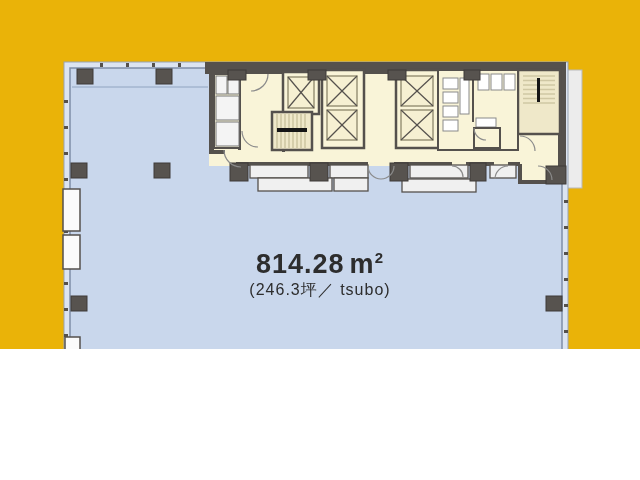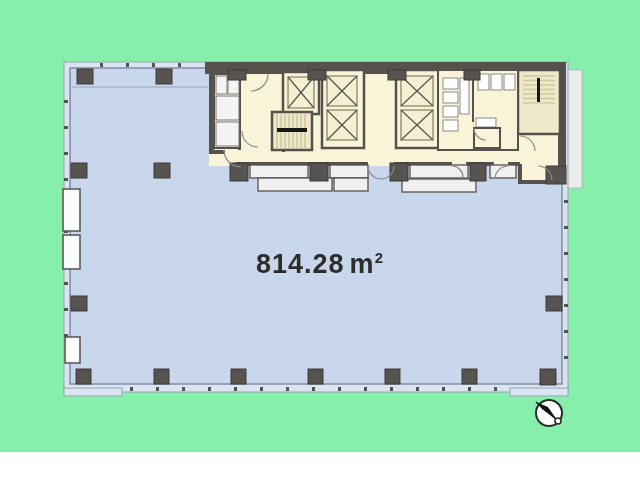--- a/index.html
+++ b/index.html
@@ -2,21 +2,21 @@
 <html style="--office-fill: #c9d7ec; --facade-band: #dce4f1; --outline: #97a3b4; --core-fill: #f9f4d8; --wall: #55514d; --column: #57534f; --unit-fill: #f0f0f0; --fixture-stroke: #8a8a8a; --stair-stripe: #cfc7a4; --elevator-stroke: #9a9478; --door-stroke: #8b8b8b; --text: #2d2d2d;"><head>
 <meta charset="utf-8">
 <style>
   :root{
     --office-fill:#c9d7ec; --facade-band:#dce4f1; --outline:#97a3b4;
     --core-fill:#f9f4d8; --wall:#55514d; --column:#57534f;
     --unit-fill:#f0f0f0; --fixture-stroke:#8a8a8a; --stair-stripe:#cfc7a4;
     --elevator-stroke:#9a9478; --door-stroke:#8b8b8b; --text:#2d2d2d;
   }
   html,body{margin:0;padding:0;background:#fff;}
-  .canvas{position:relative;width:640px;height:452px;background:#86efac;overflow:hidden;}
+  .canvas{position:relative;width:640px;height:349px;background:#eab308;overflow:hidden;}
   svg{position:absolute;left:0;top:0;}
   .band{fill:var(--facade-band);stroke:var(--outline);stroke-width:1;}
   .sideband{fill:#ececec;stroke:#b9b9b9;stroke-width:1;}
   .office{fill:var(--office-fill);stroke:#7f8ea8;stroke-width:1.5;}
   .tick{stroke:var(--wall);stroke-width:4;stroke-dasharray:3 23;fill:none;}
   .mullion{stroke:#90a4c0;stroke-width:1;}
   .panel{fill:#fbfbfb;stroke:var(--wall);stroke-width:1.5;}
   .core{fill:var(--core-fill);}
   .wallrect{fill:var(--wall);}
   .col{fill:var(--column);stroke:#3e3b38;stroke-width:1;}
@@ -192,14 +192,15 @@
     <g>
       <circle class="compass-ring" cx="549" cy="413" r="13"></circle>
       <polygon class="needle" points="536,402 548,407 557,420 542,409"></polygon>
       <line class="needle-line" x1="536" y1="402" x2="557" y2="420"></line>
       <circle class="knob" cx="558" cy="421" r="3"></circle>
     </g>
   </svg>
 
   <div class="area-label">
     <div class="m2"><span>814.28</span><span class="unit">m</span><sup>2</sup></div>
+    <div class="tsubo">(246.3坪／ tsubo)</div>
   </div>
 </div>
 
 </body></html>

